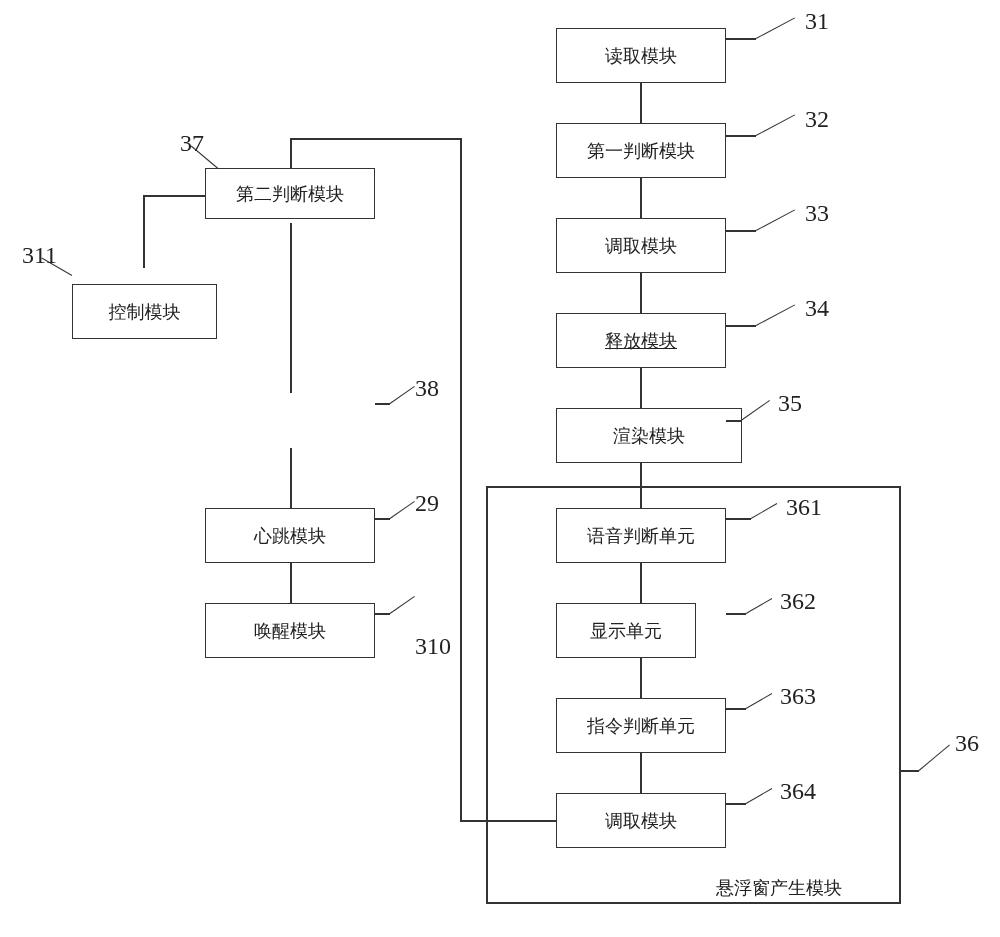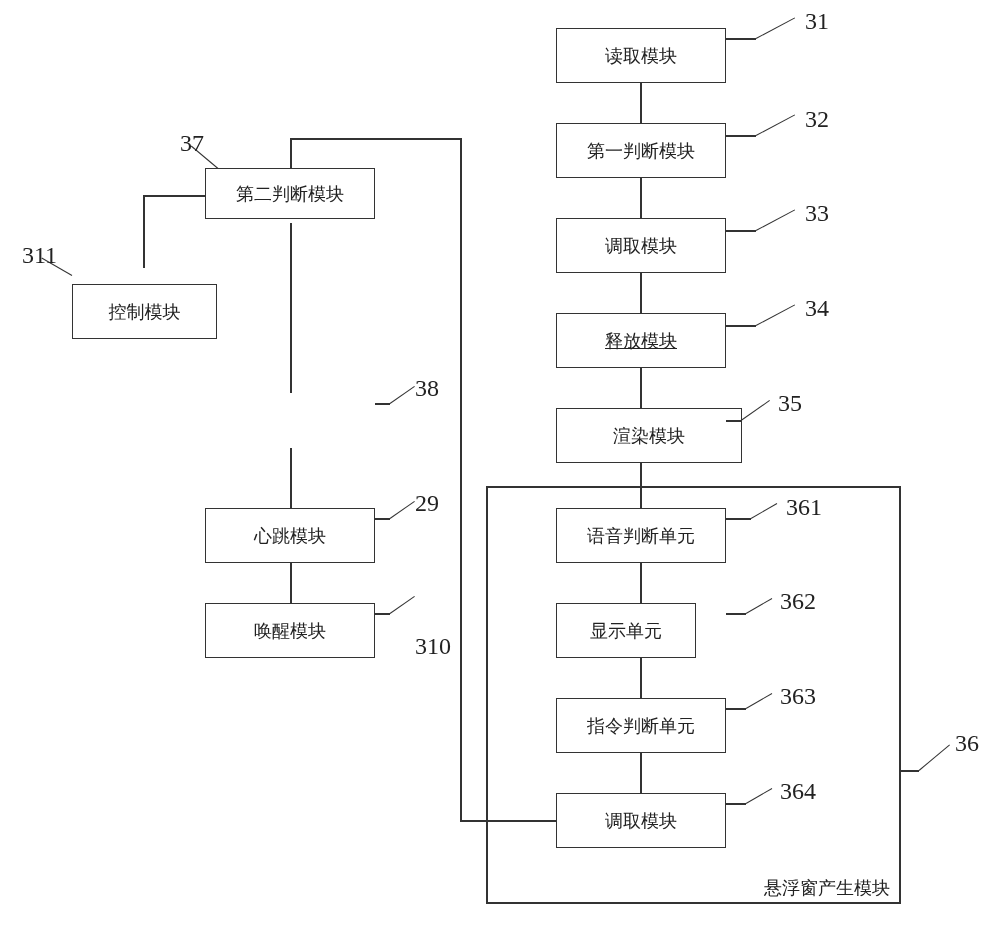--- a/index.html
+++ b/index.html
@@ -106,21 +106,21 @@
   <div class="box" style="left:556px; top:408px; width:186px; height:55px;">
     <span>渲染模块</span>
   </div>
   <div class="leader-h" style="left:726px; top:420px; width:15px;"></div>
   <div class="leader-diag" style="left:741px; top:420px; width:35px; transform: rotate(-35deg);"></div>
   <div class="num" style="left:778px; top:390px;">35</div>
 
   <div class="line vline" style="left:640px; top:463px; height:45px;"></div>
 
   <div class="container-box" style="left:486px; top:486px; width:415px; height:418px;"></div>
-  <div class="container-label" style="left:764px; top:876px;">悬浮窗产生模块</div>
+  <div class="container-label" style="left:716px; top:876px;">悬浮窗产生模块</div>
   <div class="leader-h" style="left:901px; top:770px; width:18px;"></div>
   <div class="leader-diag" style="left:919px; top:770px; width:40px; transform: rotate(-40deg);"></div>
   <div class="num" style="left:955px; top:730px;">36</div>
 
   <div class="box" style="left:556px; top:508px; width:170px; height:55px;">
     <span>语音判断单元</span>
   </div>
   <div class="leader-h" style="left:726px; top:518px; width:25px;"></div>
   <div class="leader-diag" style="left:751px; top:518px; width:30px; transform: rotate(-30deg);"></div>
   <div class="num" style="left:786px; top:494px;">361</div>

